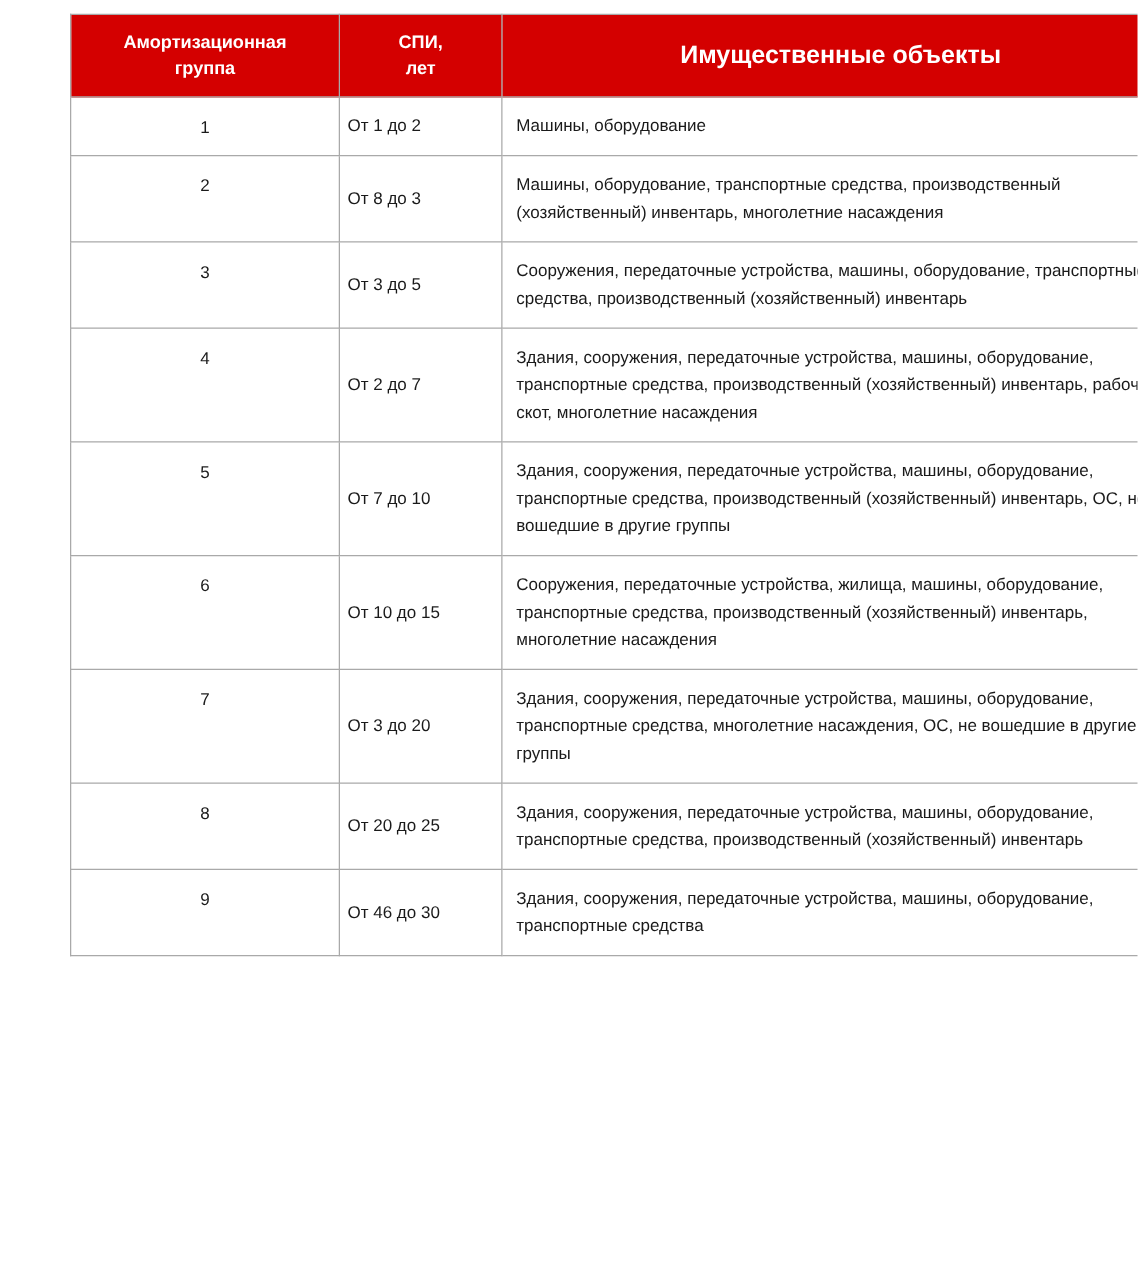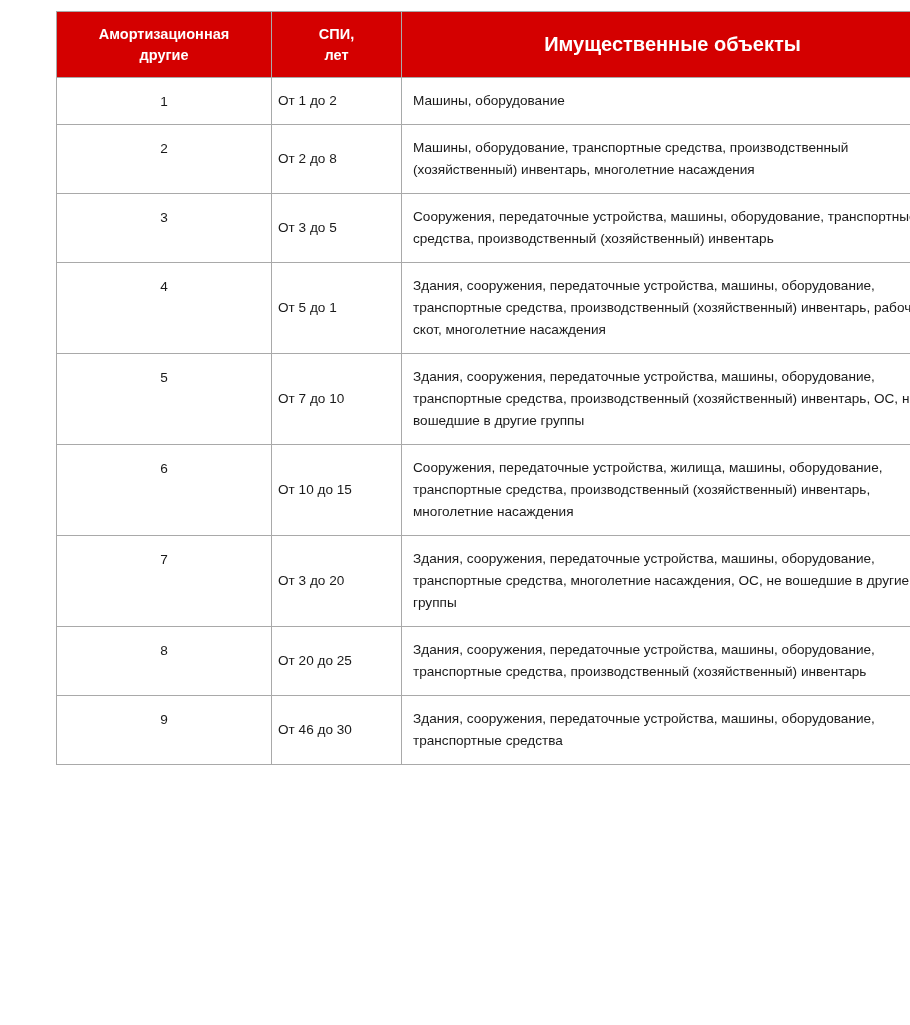--- a/index.html
+++ b/index.html
@@ -91,54 +91,54 @@
   <table class="depreciation-table">
     <colgroup>
       <col class="col-group">
       <col class="col-spi">
       <col class="col-desc">
     </colgroup>
     <thead>
       <tr>
         <th class="th-group">
           <span>Амортизационная</span><br>
-          <span>другие</span>
+          <span>группа</span>
         </th>
         <th class="th-spi">
           <span>СПИ,</span><br>
           <span>лет</span>
         </th>
         <th class="th-desc">Имущественные объекты</th>
       </tr>
     </thead>
     <tbody>
       <tr>
         <td class="cell-group">1</td>
         <td class="cell-spi">От 1 до 2</td>
         <td class="cell-desc">
             <span class="desc-text">Машины, оборудование</span>
           </td>
       </tr>
       <tr>
         <td class="cell-group">2</td>
-        <td class="cell-spi">От 2 до 8</td>
+        <td class="cell-spi">От 8 до 3</td>
         <td class="cell-desc">
             <span class="desc-text">Машины, оборудование, транспортные средства, производственный (хозяйственный) инвентарь, многолетние насаждения</span>
           </td>
       </tr>
       <tr>
         <td class="cell-group">3</td>
         <td class="cell-spi">От 3 до 5</td>
         <td class="cell-desc">
             <span class="desc-text">Сооружения, передаточные устройства, машины, оборудование, транспортные средства, производственный (хозяйственный) инвентарь</span>
           </td>
       </tr>
       <tr>
         <td class="cell-group">4</td>
-        <td class="cell-spi">От 5 до 1</td>
+        <td class="cell-spi">От 2 до 7</td>
         <td class="cell-desc">
             <span class="desc-text">Здания, сооружения, передаточные устройства, машины, оборудование, транспортные средства, производственный (хозяйственный) инвентарь, рабочий скот, многолетние насаждения</span>
           </td>
       </tr>
       <tr>
         <td class="cell-group">5</td>
         <td class="cell-spi">От 7 до 10</td>
         <td class="cell-desc">
             <span class="desc-text">Здания, сооружения, передаточные устройства, машины, оборудование, транспортные средства, производственный (хозяйственный) инвентарь, ОС, не вошедшие в другие группы</span>
           </td>

